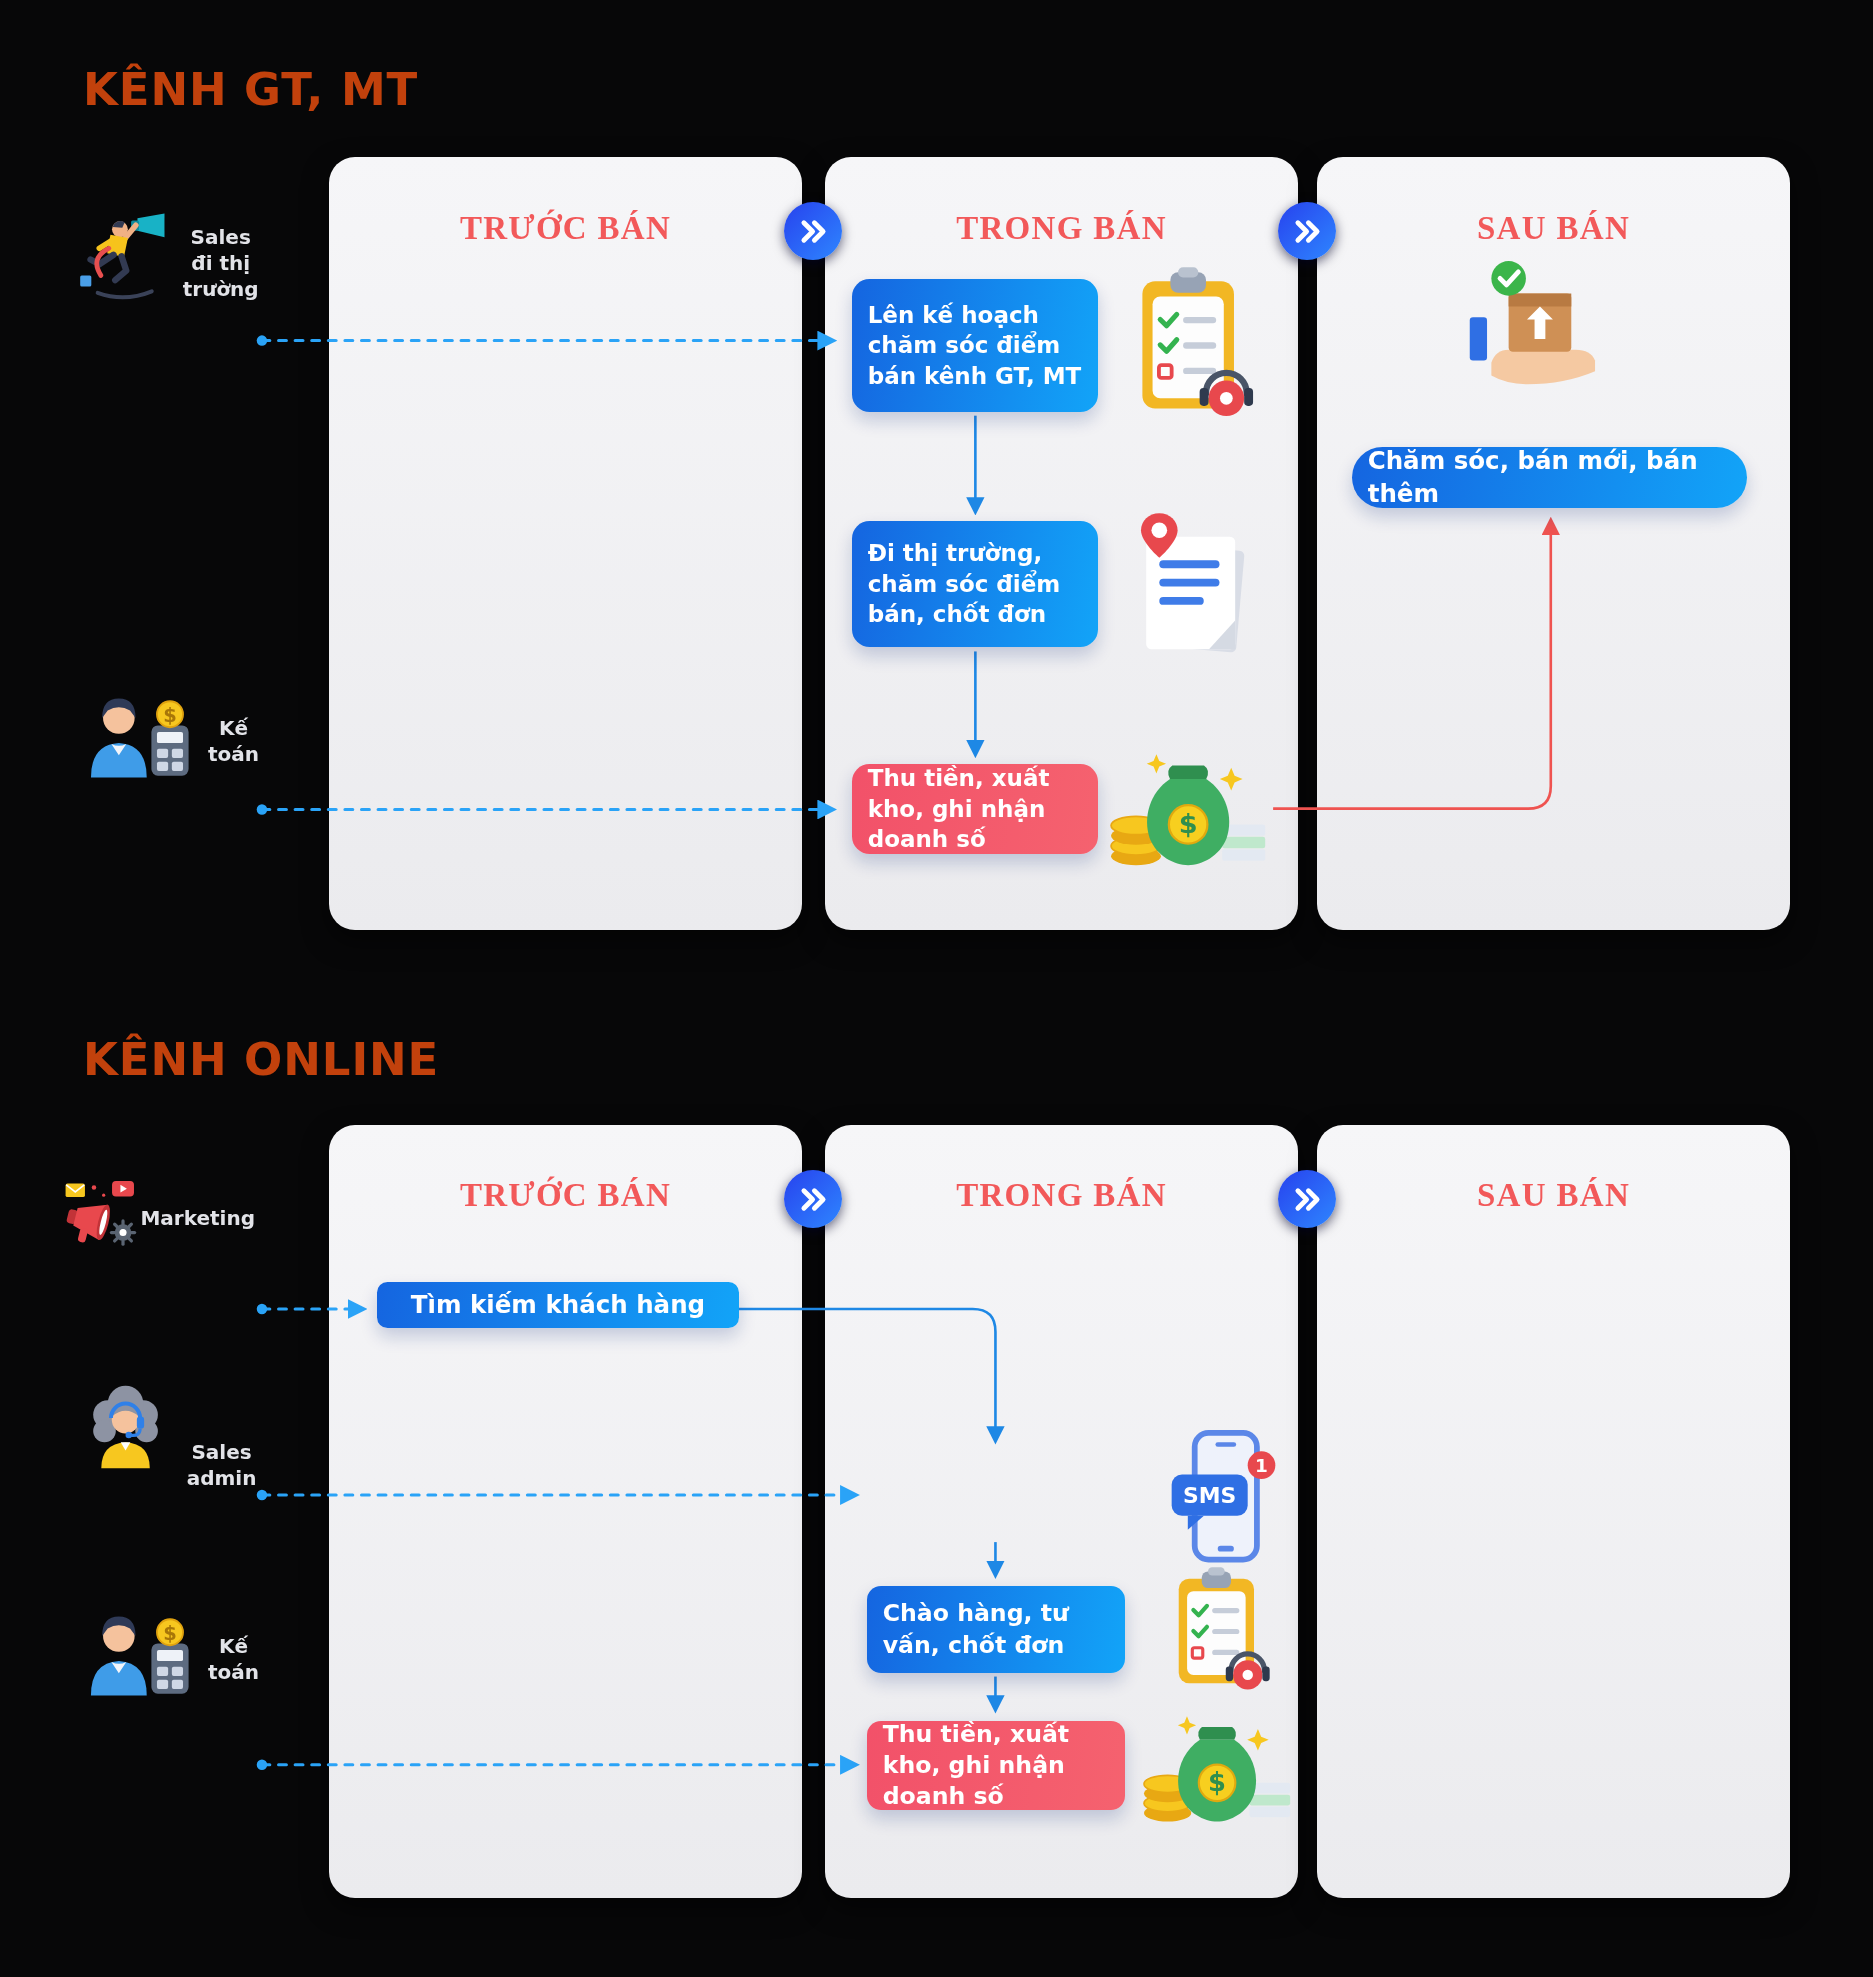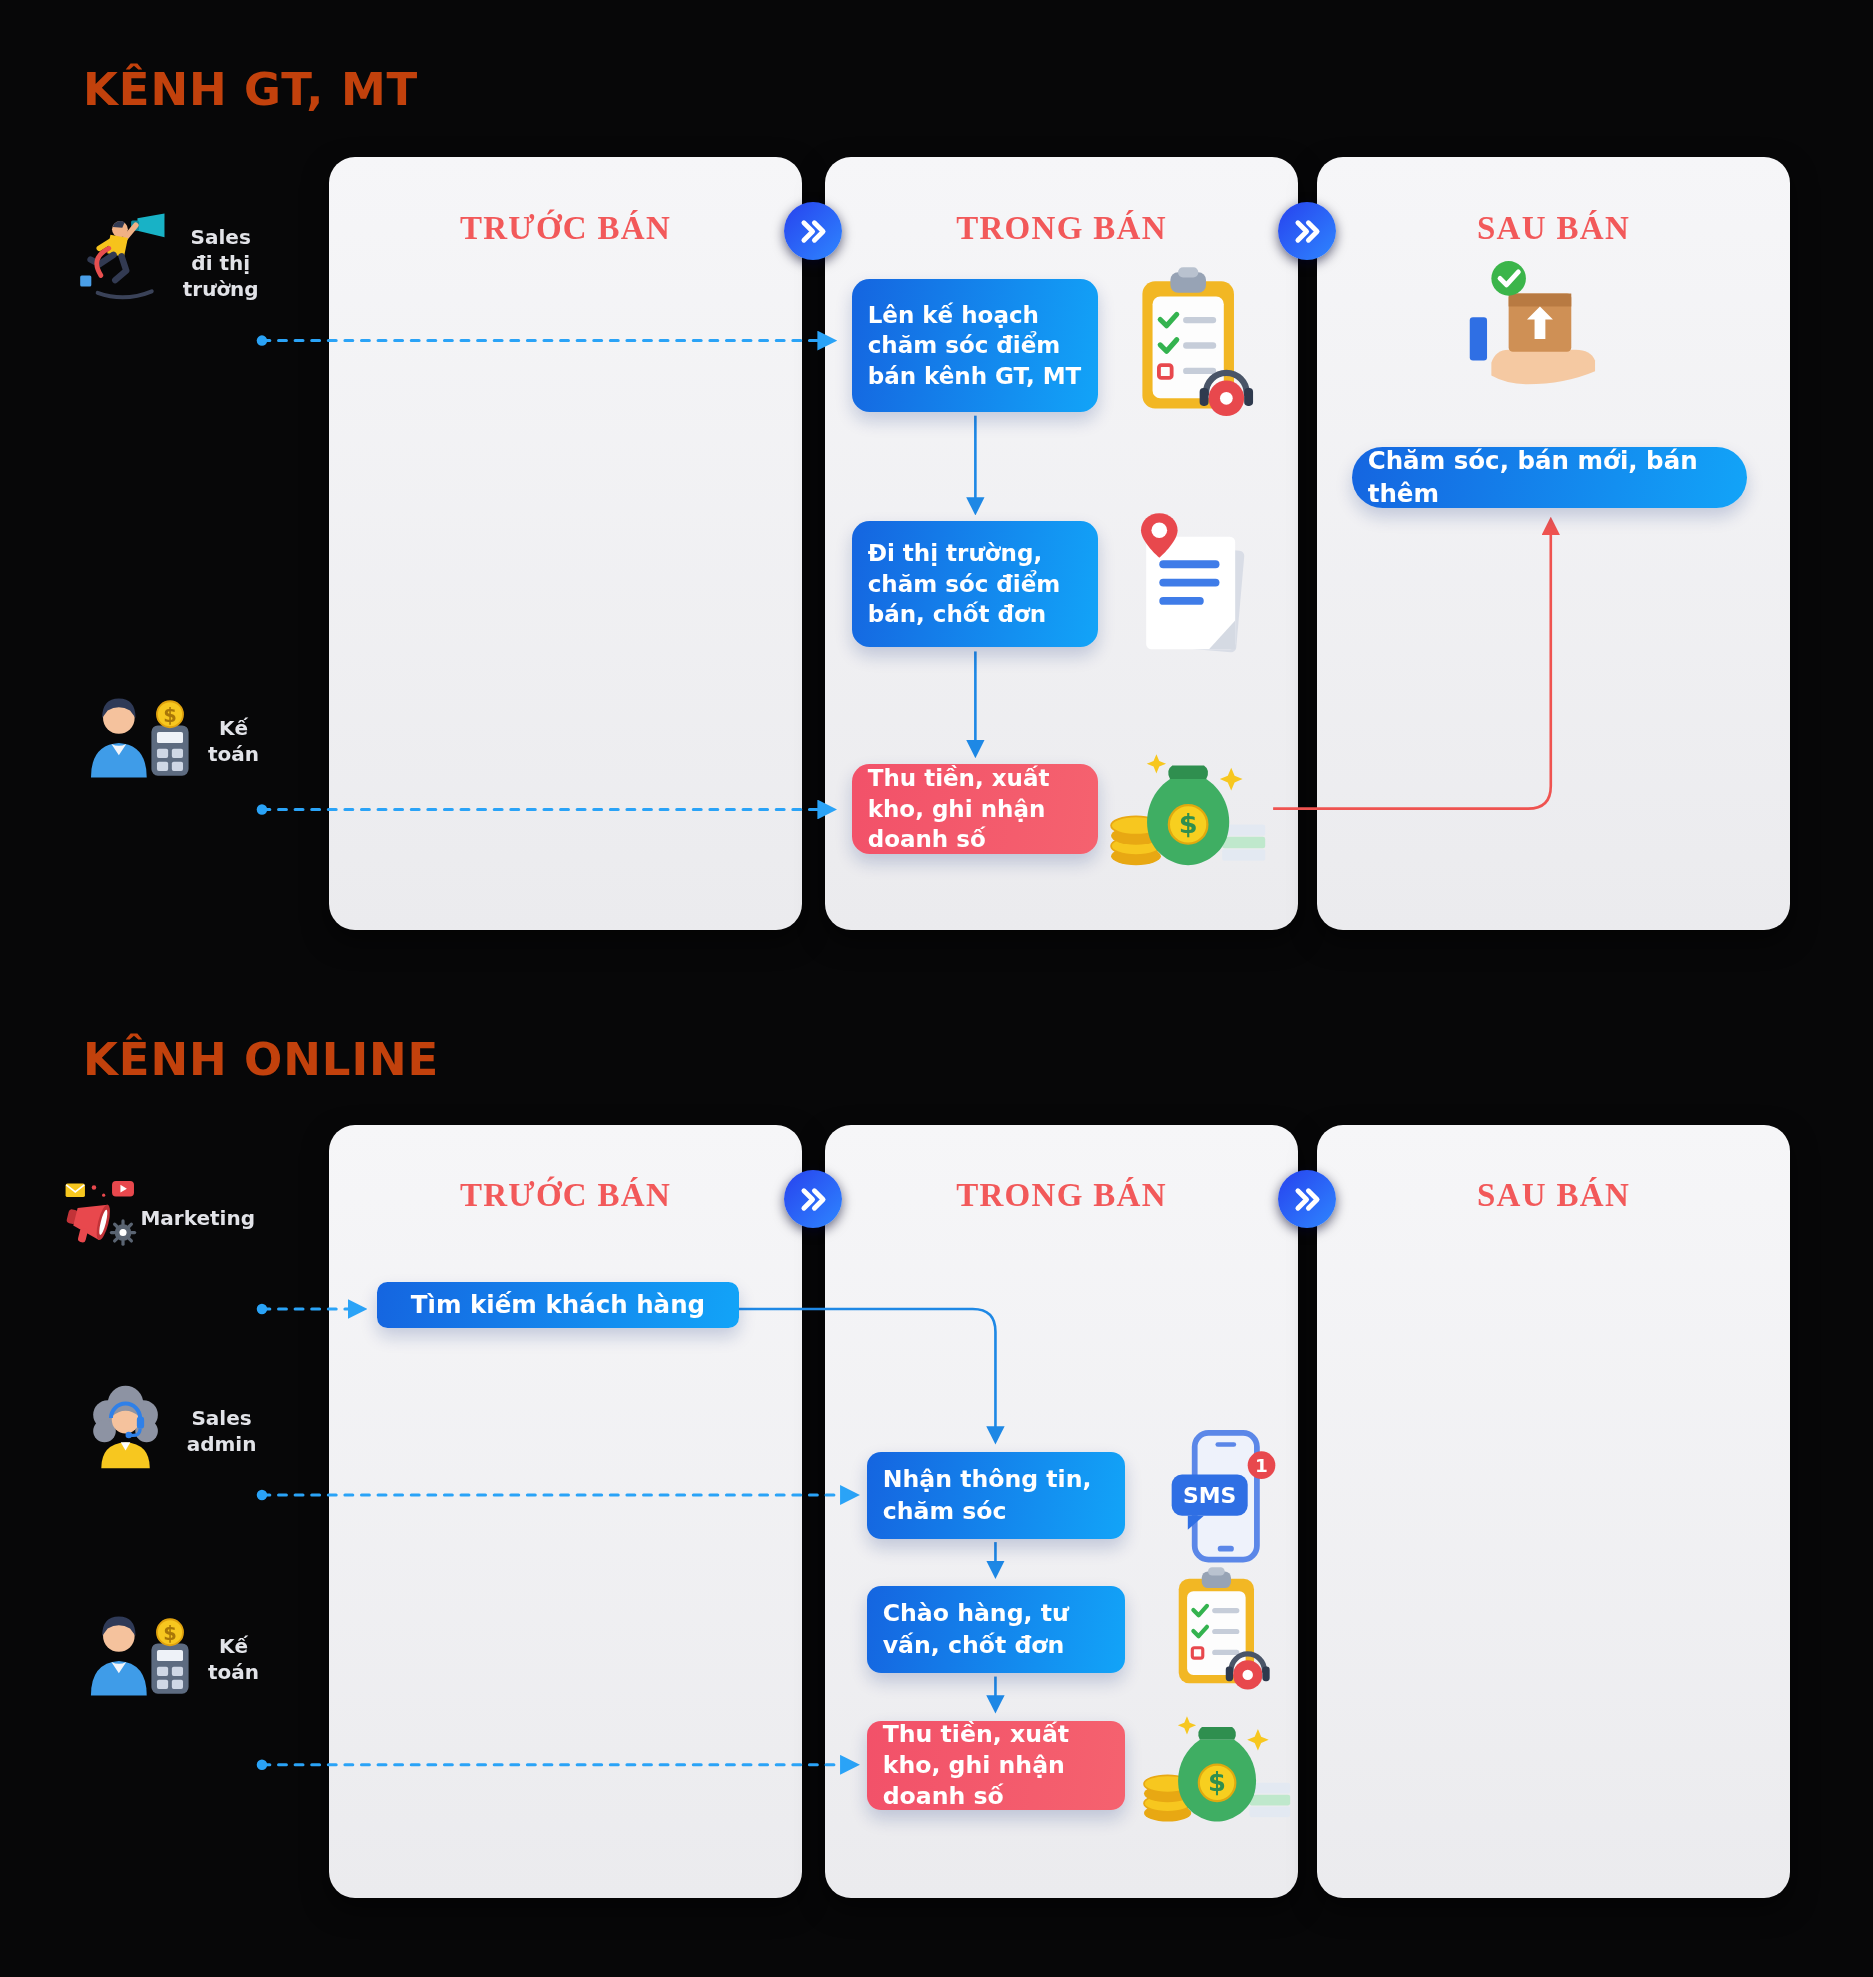--- a/index.html
+++ b/index.html
@@ -232,21 +232,21 @@
         <line x1="80" y1="101" x2="84" y2="97"></line>
           <line x1="102" y1="79" x2="106" y2="75"></line>
       </g>
       <circle cx="93" cy="88" r="5.5" fill="#ffffff"></circle>
     </svg>
     <div class="actor-label">
       <span class="line">Marketing</span>
     </div>
   </div>
 
-  <div class="actor" style="left:77px; top:1363px; width:192px;">
+  <div class="actor" style="left:77px; top:1363px; width:192px;align-items:flex-end;">
     <svg width="140" height="128" viewBox="0 0 120 110">
       <circle cx="38" cy="40" r="18" fill="#8d93a3"></circle>
       <circle cx="82" cy="40" r="18" fill="#8d93a3"></circle>
       <circle cx="60" cy="26" r="22" fill="#8d93a3"></circle>
       <circle cx="34" cy="60" r="14" fill="#8d93a3"></circle>
       <circle cx="86" cy="60" r="14" fill="#8d93a3"></circle>
       <circle cx="60" cy="46" r="17" fill="#f5c29d"></circle>
       <path d="M43 42 Q60 28 77 42 L77 34 Q60 22 43 34 Z" fill="#8d93a3"></path>
       <path d="M30 106 Q30 76 60 74 Q90 76 90 106 Z" fill="#f7c71f"></path>
       <path d="M54 74 L60 84 L66 74 Z" fill="#ffffff"></path>
@@ -277,23 +277,20 @@
     </svg>
     <div class="actor-label">
       <span class="line">Kế toán</span>
     </div>
   </div>
 
   <div class="step blue" style="left:377px; top:1282px; width:362px; height:46px; font-size:24.5px; border-radius:10.5px;">
     <span>Tìm kiếm khách hàng</span>
   </div>
 
-  <div class="step blue" style="left:867px; top:1452px; width:258px; height:87px; font-size:23.6px; border-radius:14px;">
-    <span>Nhận thông tin, chăm sóc</span>
-  </div>
   <div class="step blue" style="left:867px; top:1586px; width:258px; height:87px; font-size:23.6px; border-radius:14px;">
     <span>Chào hàng, tư vấn, chốt đơn</span>
   </div>
   <div class="step red" style="left:867px; top:1721px; width:258px; height:89px; font-size:23.6px; border-radius:14px;">
     <span>Thu tiền, xuất kho, ghi nhận doanh số</span>
   </div>
 
   <svg class="flow-icon" style="left:1158px; top:1426px;" width="131" height="144" viewBox="0 0 110 125">
     <rect x="30" y="6" width="54" height="110" rx="12" fill="#eef2fb" stroke="#5b87e8" stroke-width="5"></rect>
     <rect x="48" y="14" width="18" height="4" rx="2" fill="#5b87e8"></rect>

